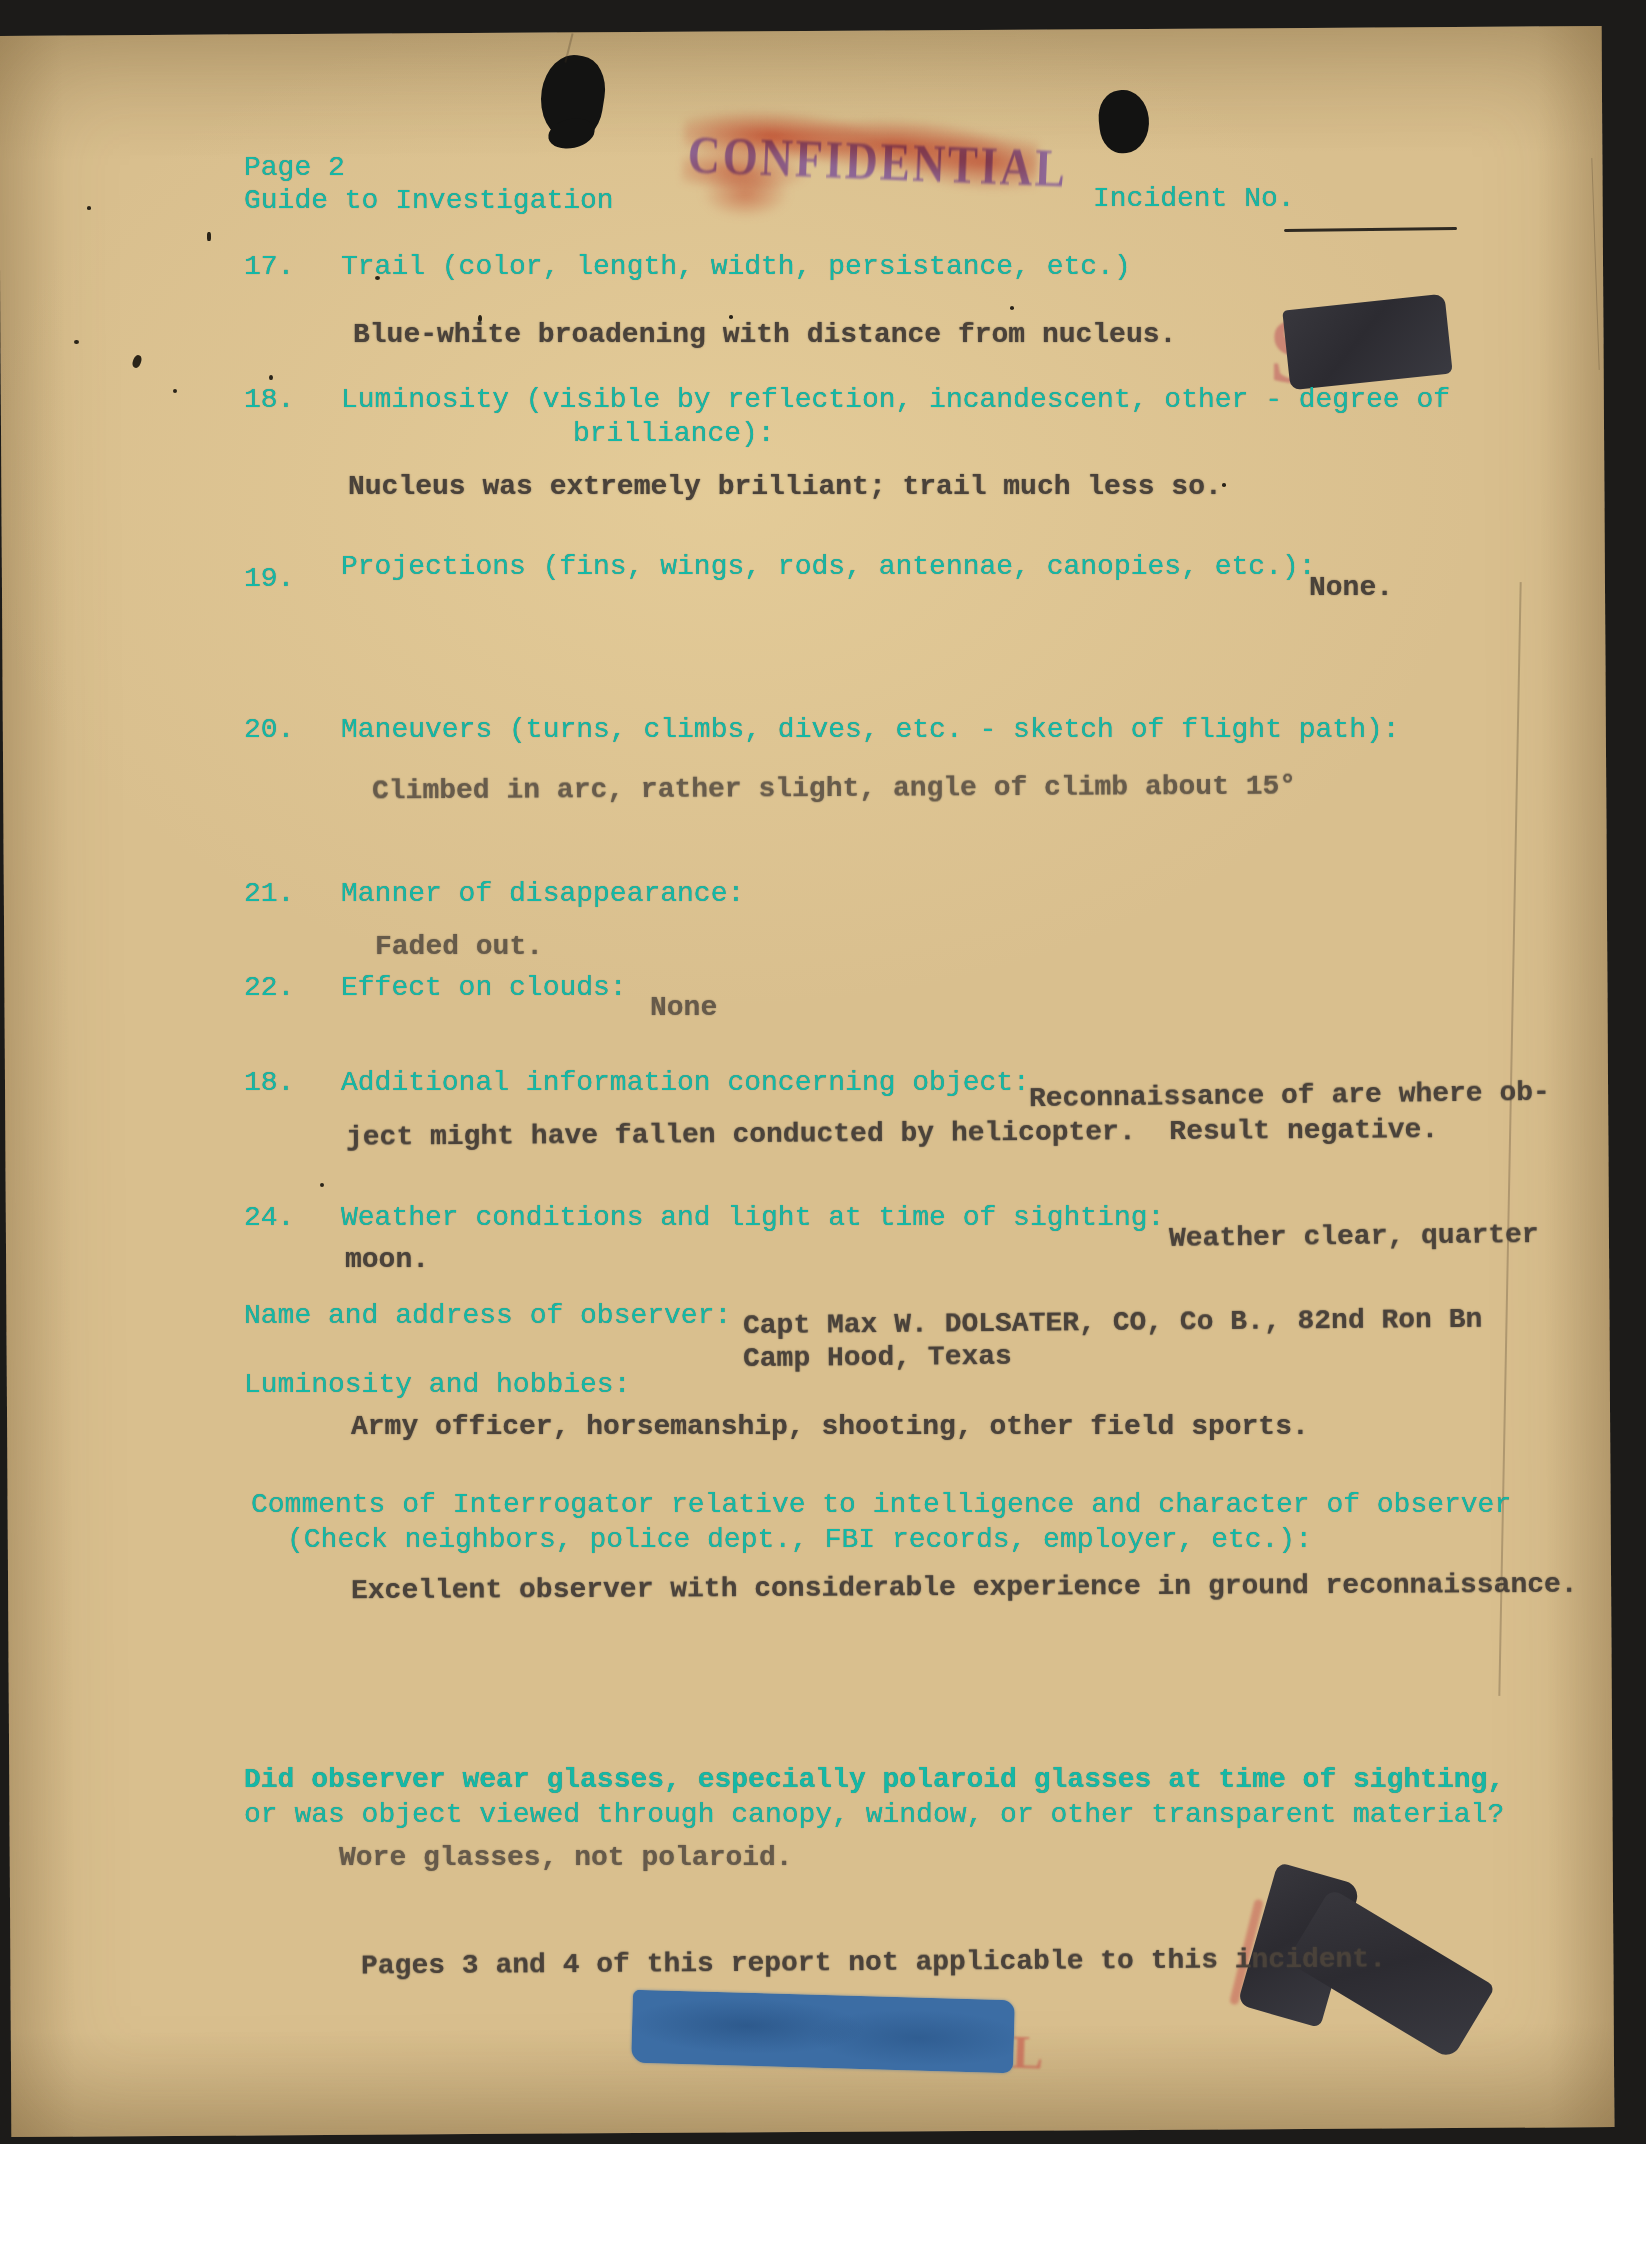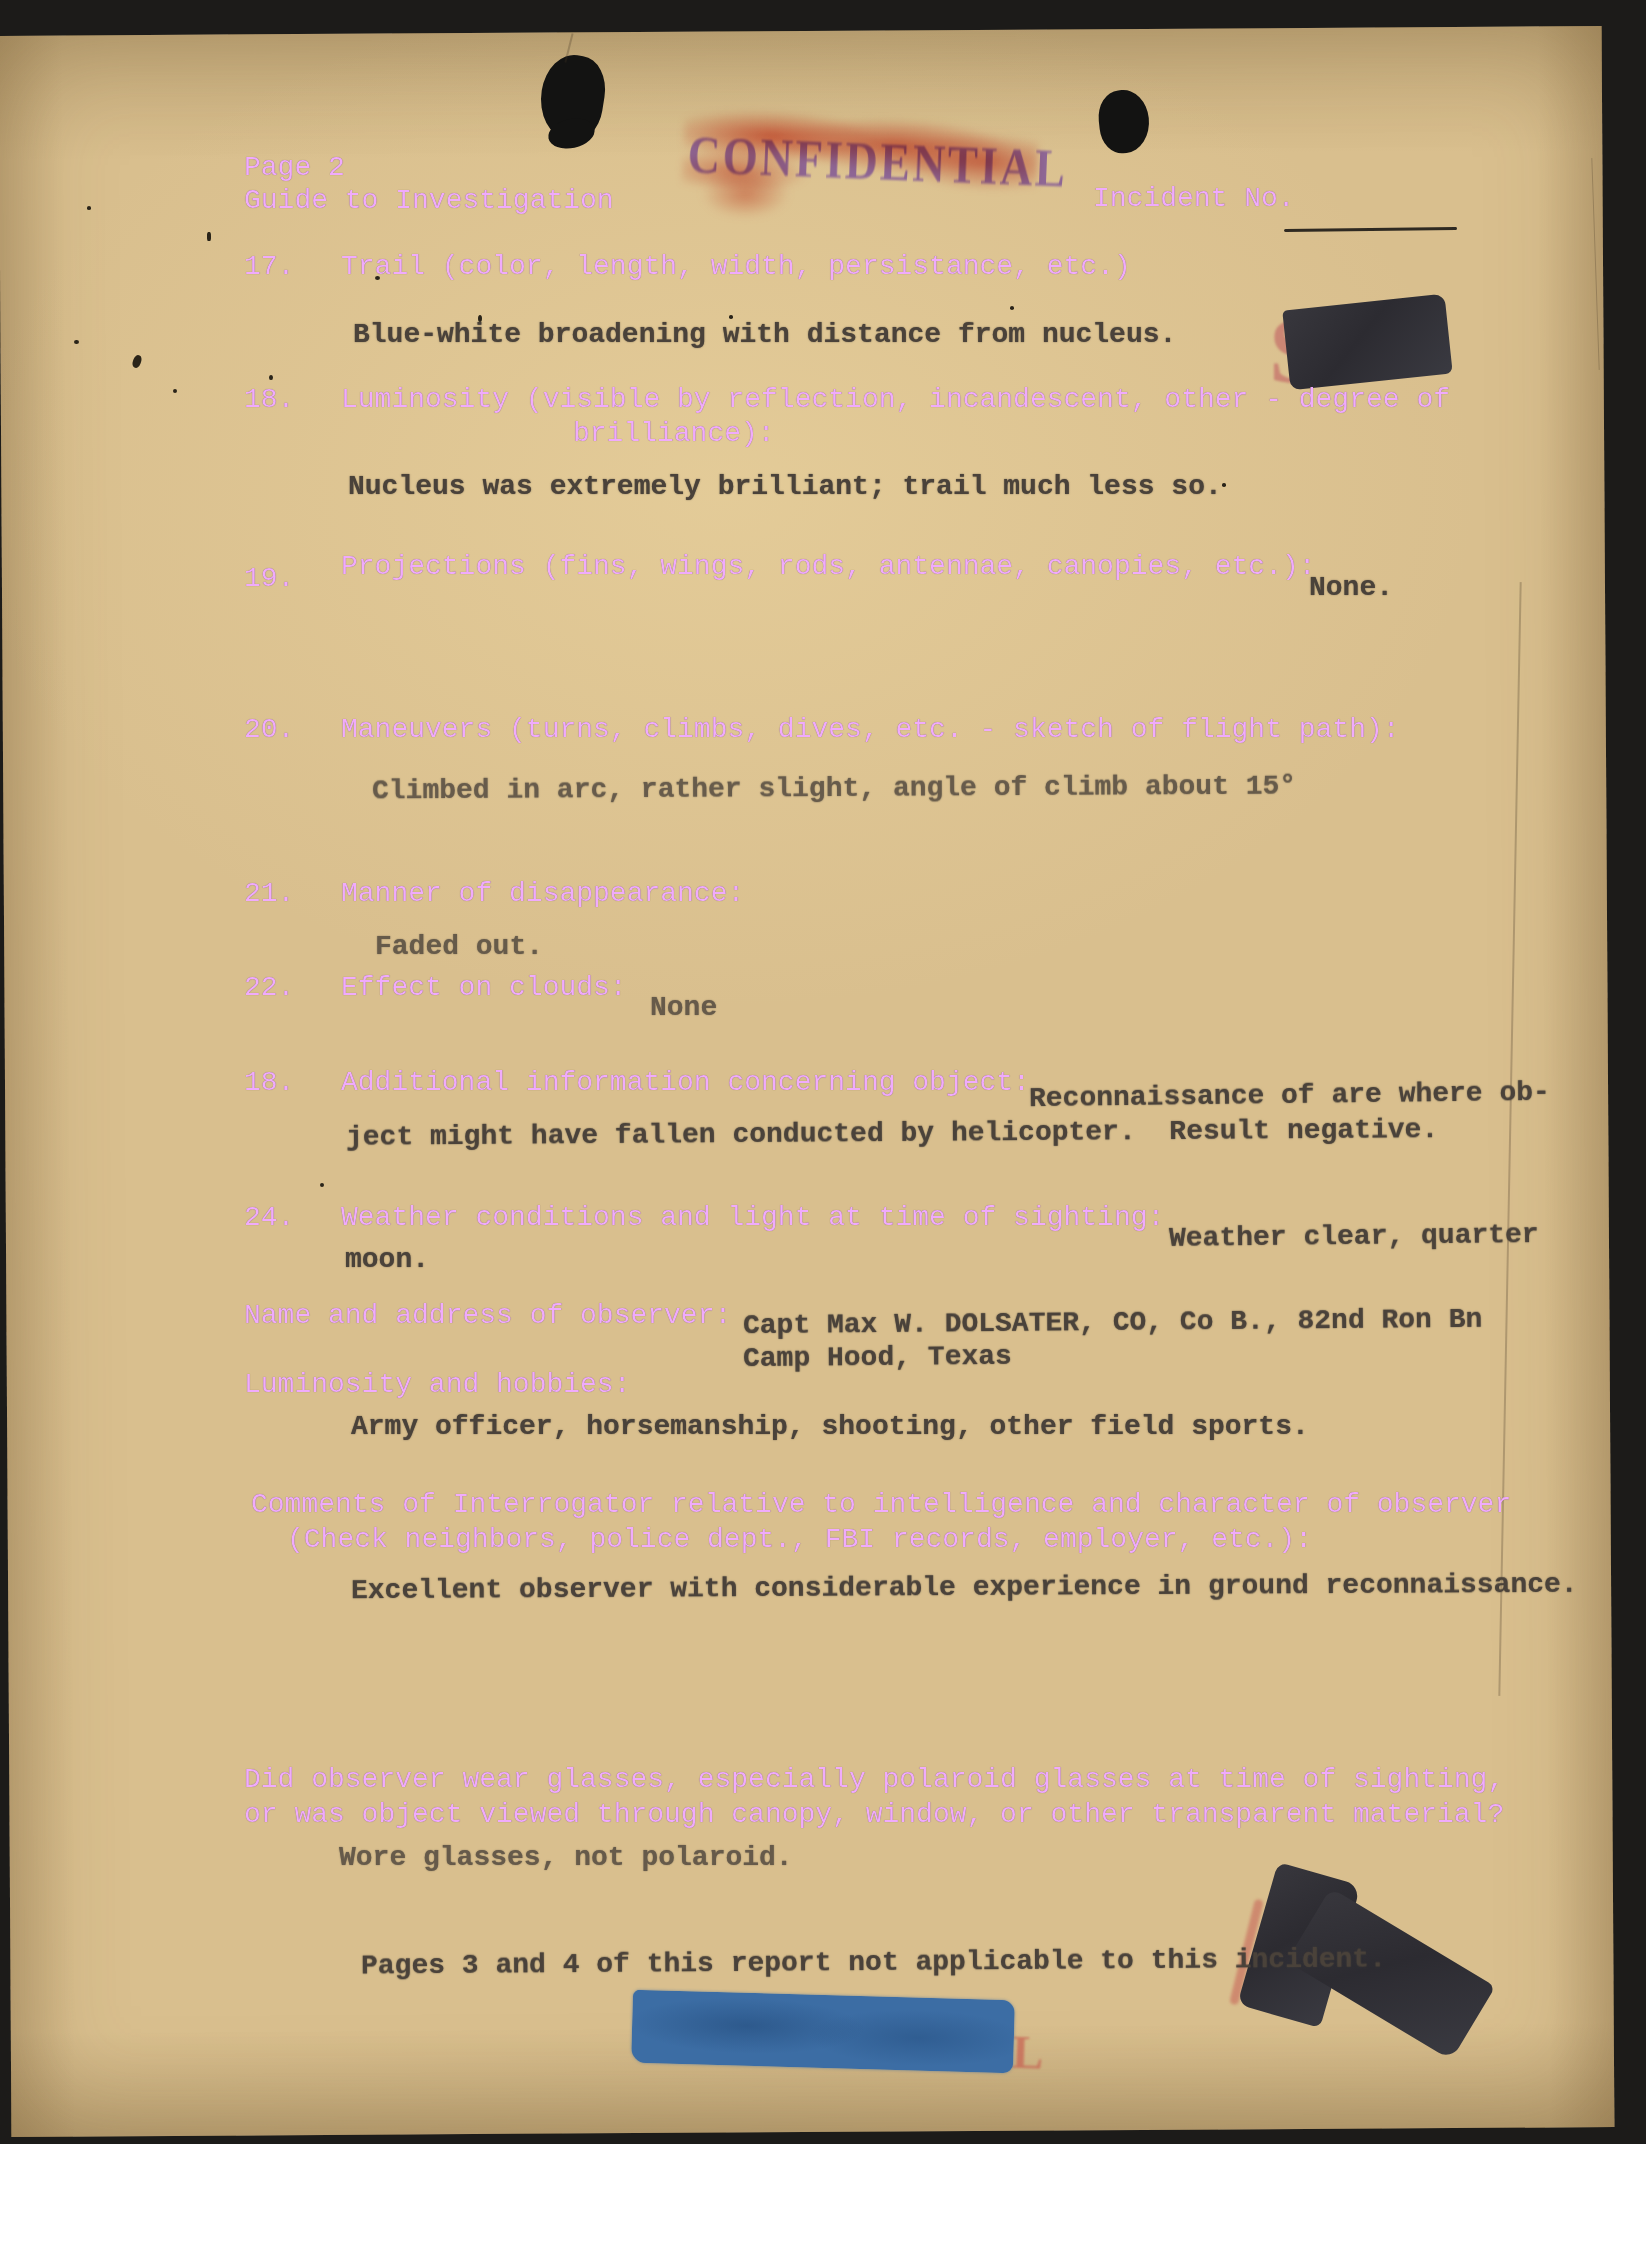--- a/index.html
+++ b/index.html
@@ -7,21 +7,21 @@
   .scan{position:absolute;left:0;top:0;width:1647px;height:2144px;background:#1c1b19;overflow:hidden;}
   .paper{position:absolute;left:5px;top:31px;width:1603px;height:2101px;
     background:
       radial-gradient(ellipse 1084px 739px at 45% 22%, rgba(236,213,160,.55), rgba(0,0,0,0) 70%),
       linear-gradient(90deg, rgba(120,90,50,.18) 0, rgba(0,0,0,0) 4%, rgba(0,0,0,0) 96%, rgba(120,90,50,.20) 100%),
       linear-gradient(0deg, rgba(110,85,45,.22) 0, rgba(0,0,0,0) 5%, rgba(0,0,0,0) 94%, rgba(115,90,50,.18) 100%),
       #d9bf8e;
     box-shadow: inset 0 0 108px rgba(100,75,40,.38);
     transform:rotate(-0.35deg);}
   .t{position:absolute;font-family:"Liberation Mono",monospace;font-size:28px;line-height:32px;
-     color:#f0abfc;white-space:pre;text-shadow:0 0 0.7px rgba(63,56,46,.75);}
+     color:#14b8a6;white-space:pre;text-shadow:0 0 0.7px rgba(63,56,46,.75);}
   .a{position:absolute;font-family:"Liberation Mono",monospace;font-size:28px;line-height:32px;
      color:#4a423a;font-weight:bold;white-space:pre;text-shadow:0 0 1.5px rgba(74,66,58,.8);
      filter:blur(0.3px);}
   .a.faint{opacity:.8;filter:blur(0.5px);}
   .underline{position:absolute;background:#2f2a22;height:2.5px;border-radius:1.5px;}
   .hole{position:absolute;background:#131312;}
   .redact{position:absolute;background:linear-gradient(135deg,#38373d 0%,#2c2b31 45%,#3a3a41 100%);}
   .stamp-top{position:absolute;left:689px;top:124px;font-family:"Liberation Serif",serif;
      font-weight:bold;font-size:45px;letter-spacing:2.5px;color:rgba(125,82,150,.82);
      transform:rotate(2.2deg) scaleY(1.18);transform-origin:left top;filter:blur(0.7px);}
@@ -129,21 +129,21 @@
   <div class="t" style="left:244px;top:1300px;">Name and address of observer:</div>
   <div class="a" style="left:743px;top:1307px;transform:rotate(-0.5deg);">Capt Max W. DOLSATER, CO, Co B., 82nd Ron Bn</div>
   <div class="a" style="left:743px;top:1342px;transform:rotate(-0.5deg);">Camp Hood, Texas</div>
   <div class="t" style="left:244px;top:1369px;">Luminosity and hobbies:</div>
   <div class="a" style="left:351px;top:1411px;">Army officer, horsemanship, shooting, other field sports.</div>
 
   <div class="t" style="left:251px;top:1489px;">Comments of Interrogator relative to intelligence and character of observer</div>
   <div class="t" style="left:287px;top:1524px;">(Check neighbors, police dept., FBI records, employer, etc.):</div>
   <div class="a" style="left:351px;top:1572px;transform:rotate(-0.3deg);">Excellent observer with considerable experience in ground reconnaissance.</div>
 
-  <div class="t" style="left:244px;top:1764px;">Did observer wear glasses, especially polaroid glasses at time of sighting,</div>
+  <div class="t" style="left:244px;top:1764px;font-weight:bold;">Did observer wear glasses, especially polaroid glasses at time of sighting,</div>
   <div class="t" style="left:244px;top:1799px;text-align:right;">or was object viewed through canopy, window, or other transparent material?</div>
   <div class="a faint" style="left:339px;top:1842px;">Wore glasses, not polaroid.</div>
 
   <div class="red-trace" style="left:1242px;top:1898px;width:9px;height:108px;transform:rotate(14deg);"></div>
   <div class="red-trace" style="left:1311px;top:1991px;width:148px;height:8px;transform:rotate(26deg);"></div>
   <div class="redact" style="left:1256px;top:1871px;width:86px;height:148px;border-radius:10px 15px 8px 12px;transform:rotate(16deg);"></div>
   <div class="redact" style="left:1295px;top:1931px;width:192px;height:86px;border-radius:12px 8px 15px 10px;transform:rotate(31deg);"></div>
 
   <div class="a" style="left:361px;top:1947px;transform:rotate(-0.4deg);">Pages 3 and 4 of this report not applicable to this incident.</div>
 

